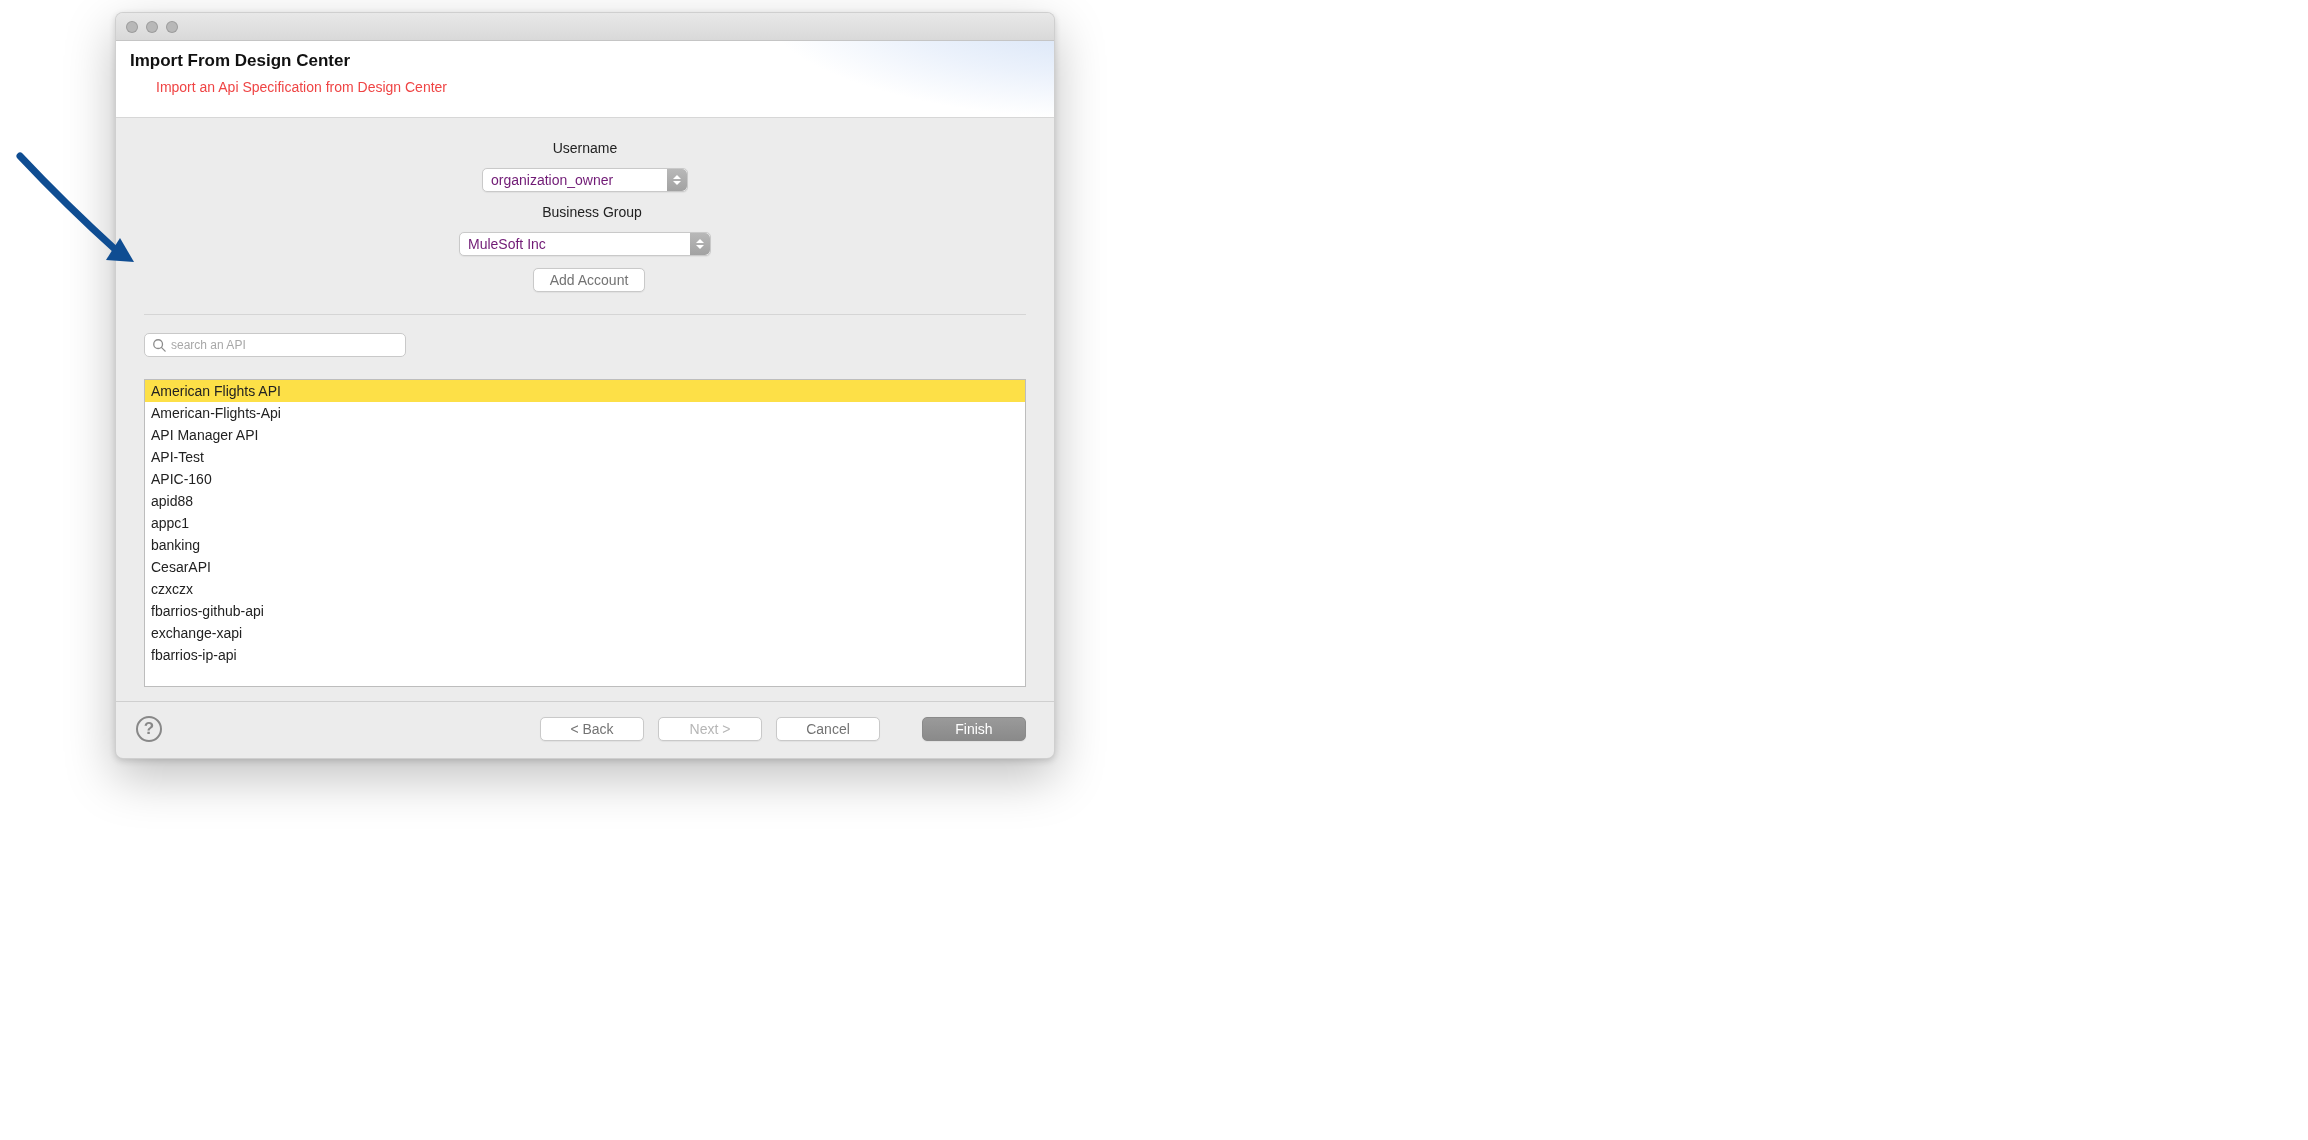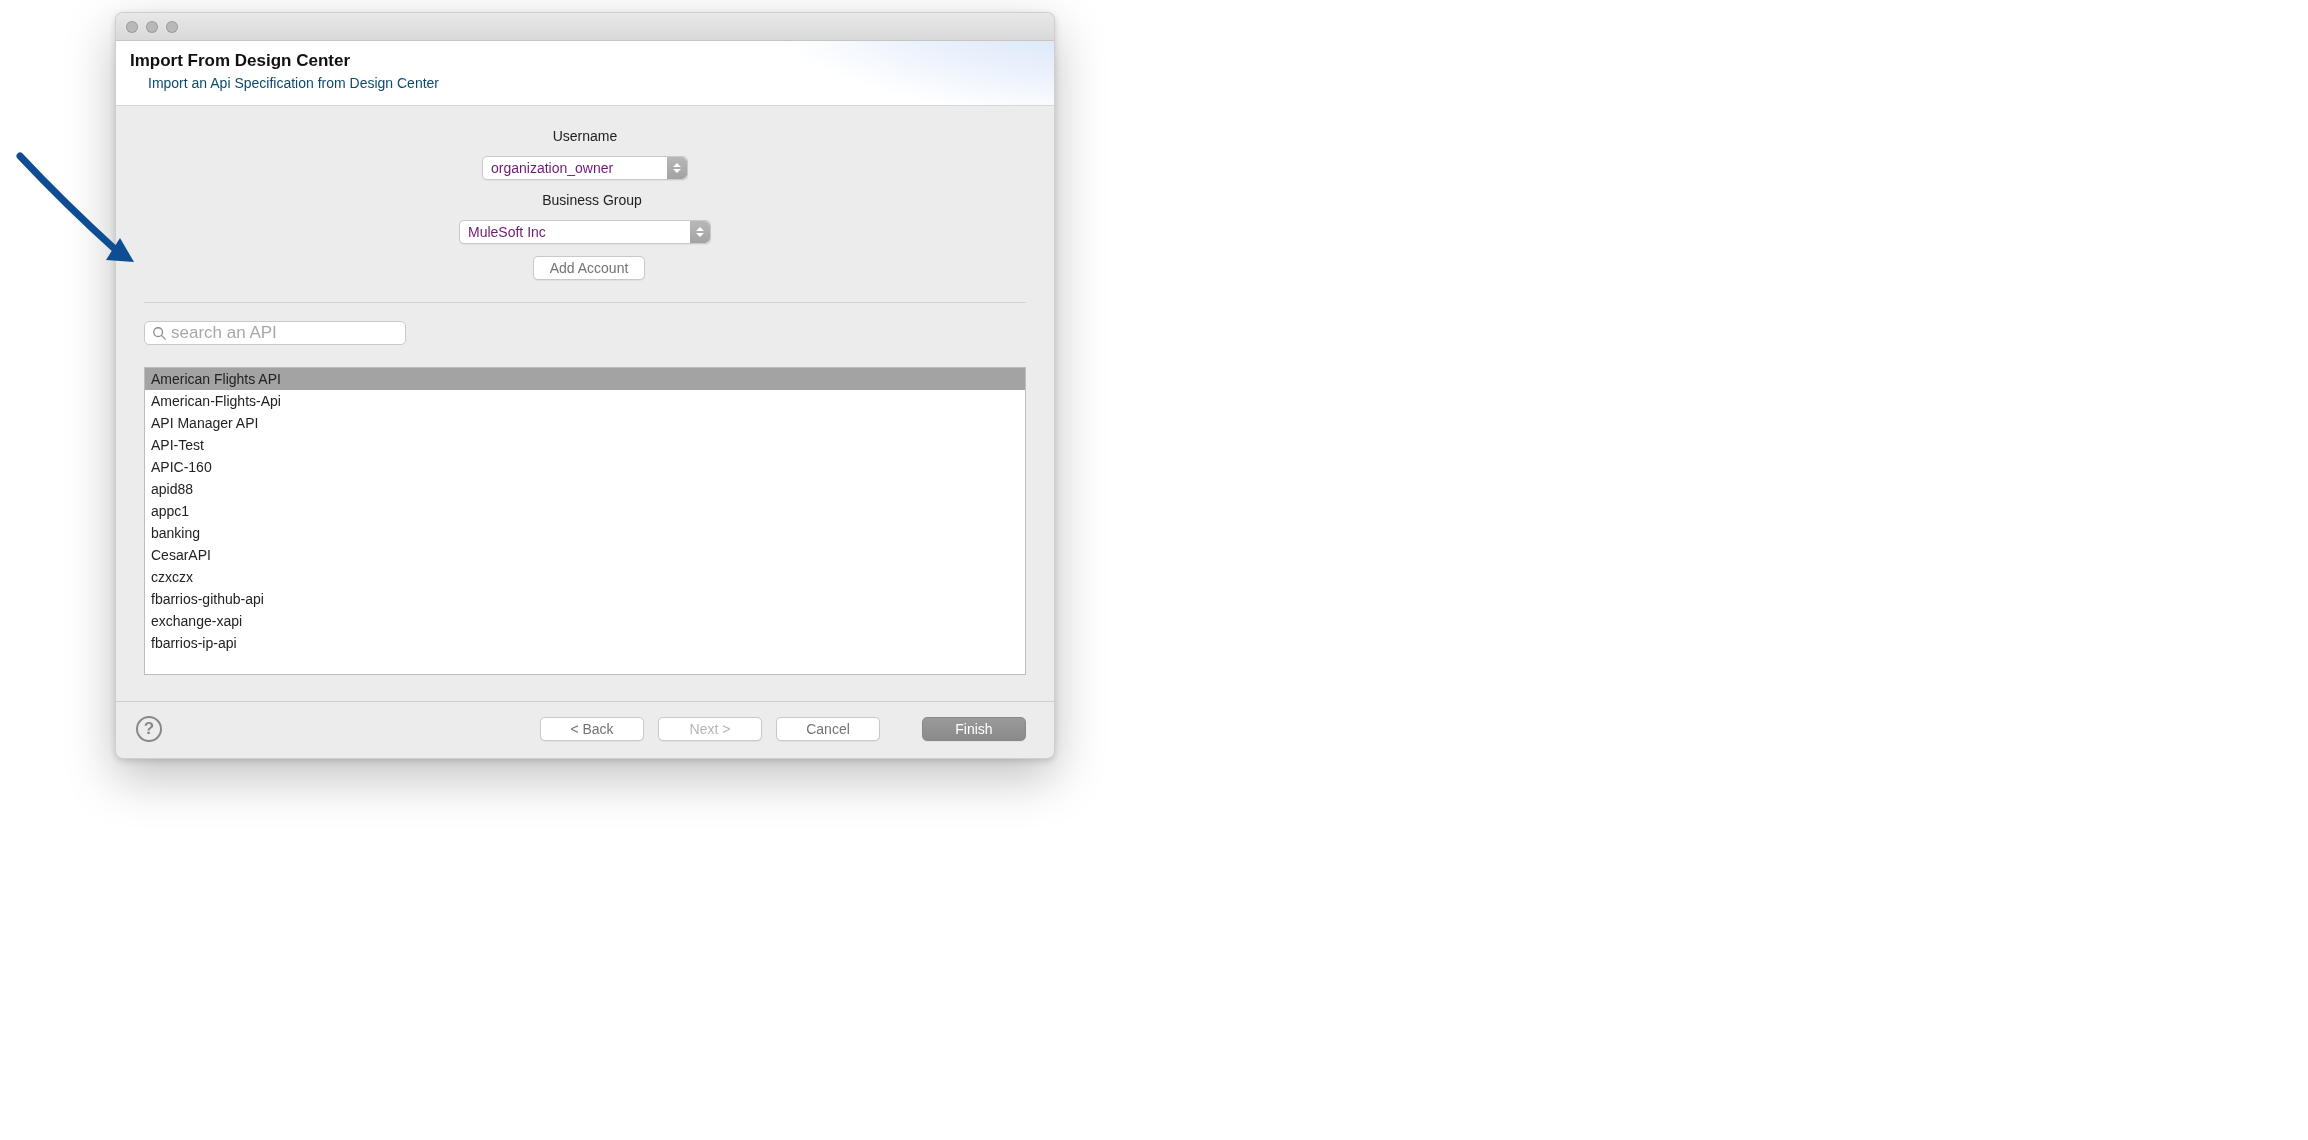--- a/index.html
+++ b/index.html
@@ -69,23 +69,23 @@
     opacity: 0.9;
   }
   .header h1 {
     margin: 0 0 4px 0;
     font-size: 17px;
     font-weight: 700;
     color: #111;
     position: relative;
   }
   .header p {
-    margin: 0;
-    font-size: 14px;
-    color: #0c4a6e;
+    margin: 8px;
+    font-size: 14px;
+    color: #ef4444;
     padding-left: 18px;
     position: relative;
   }
 
   .body {
     flex: 1 1 auto;
     padding: 22px 28px 10px 28px;
     overflow: hidden;
     display: flex;
     flex-direction: column;
@@ -171,21 +171,21 @@
     transform: translateY(-50%);
     width: 14px; height: 14px;
     color: #8c8c8c;
   }
   .search-input {
     width: 100%;
     height: 24px;
     border: 1px solid #c9c9c9;
     border-radius: 5px;
     padding: 0 8px 0 26px;
-    font-size: 17px;
+    font-size: 12px;
     color: #222;
     background: #ffffff;
     outline: none;
   }
   .search-input::placeholder { color: #a8a8a8; }
 
   .listbox {
     margin-top: 22px;
     flex: 0 0 auto;
     height: 308px;
@@ -194,21 +194,21 @@
     overflow: hidden;
     font-size: 14px;
     color: #222;
   }
   .list-item {
     padding: 1px 6px;
     line-height: 20px;
     white-space: nowrap;
   }
   .list-item.selected {
-    background: #a3a3a3;
+    background: #fde047;
   }
 
   .footer {
     border-top: 1px solid #cfcfcf;
     padding: 14px 28px 16px 20px;
     display: flex;
     align-items: center;
   }
   .help-badge {
     width: 26px; height: 26px; border-radius: 50%;

